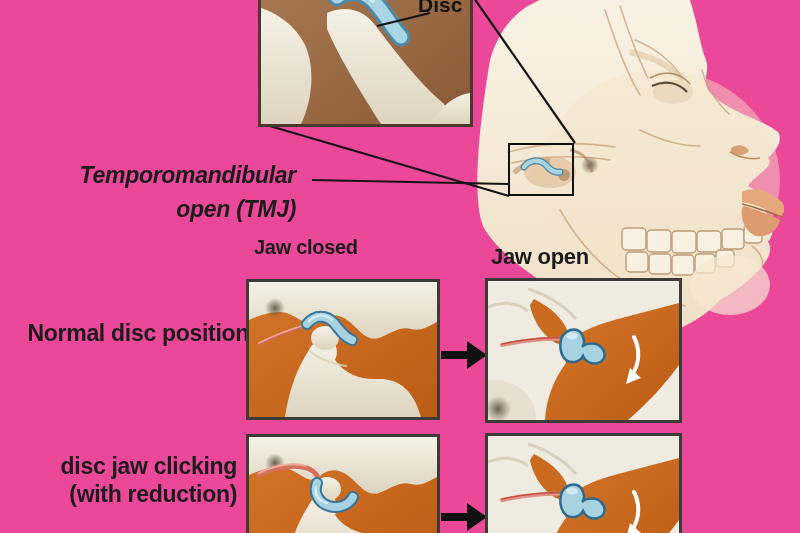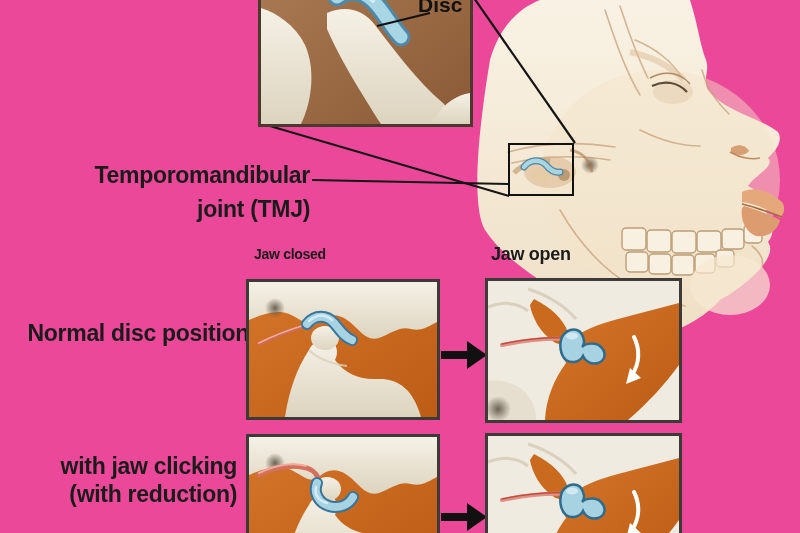--- a/index.html
+++ b/index.html
@@ -123,32 +123,32 @@
   <div class="abs" style="left:508px;top:143px;width:62px;height:49px;border:2.5px solid #111;box-sizing:content-box;">
     <svg width="62" height="49" viewBox="0 0 62 49">
       <path d="M4,28 C14,18 28,14 40,16" stroke="#c9a87f" stroke-width="5" fill="none" opacity="0.8"></path>
       <ellipse cx="30" cy="30" rx="10" ry="8" fill="#e6cba6" opacity="0.8"></ellipse>
       <circle cx="54" cy="30" r="6" fill="#9c7a52" opacity="0.6"></circle>
       <path d="M14,22 C20,14 30,14 36,20 C40,25 44,28 50,27" stroke="#4c86a0" stroke-width="7" fill="none" stroke-linecap="round"></path>
       <path d="M14,22 C20,14 30,14 36,20 C40,25 44,28 50,27" stroke="#a9d4e2" stroke-width="4.5" fill="none" stroke-linecap="round"></path>
     </svg>
   </div>
 
-  <div class="abs lbl right" style="left:60px;top:158px;width:250px;font-size:23px;line-height:34px;">
+  <div class="abs lbl right" style="left:46px;top:158px;width:250px;font-size:23px;line-height:34px;font-style:italic;">
     <div>Temporomandibular</div>
-    <div>joint (TMJ)</div>
-  </div>
-
-  <div class="abs lbl" style="left:254px;top:246px;font-size:14px;">Jaw closed</div>
-  <div class="abs lbl" style="left:491px;top:244px;font-size:18px;">Jaw open</div>
+    <div>open (TMJ)</div>
+  </div>
+
+  <div class="abs lbl" style="left:254px;top:235px;font-size:20px;">Jaw closed</div>
+  <div class="abs lbl" style="left:491px;top:244px;font-size:22px;">Jaw open</div>
 
   <div class="abs lbl right" style="left:12px;top:320px;width:237px;font-size:23px;">Normal disc position</div>
 
   <div class="abs lbl right" style="left:0;top:452px;width:237px;font-size:23px;line-height:28px;">
-    <div>with jaw clicking</div>
+    <div>disc jaw clicking</div>
     <div>(with reduction)</div>
   </div>
 
   <div class="panel" style="left:246px;top:279px;">
     <svg width="188" height="135" viewBox="0 0 188 135">
       <rect width="188" height="135" fill="url(#orangeGrad)"></rect>
       <path d="M0,38 C14,32 28,27 40,32 C52,37 62,48 70,40 C78,32 88,31 98,38
                C110,46 116,60 130,56 C142,52 150,44 162,47 C172,50 180,44 188,40 L188,0 L0,0 Z" fill="url(#boneGrad)"></path>
       <circle cx="26" cy="26" r="10" fill="url(#earGrad)"></circle>
       <path d="M36,135 C40,108 48,86 60,68 C64,60 72,55 80,58 C88,61 90,70 86,78

